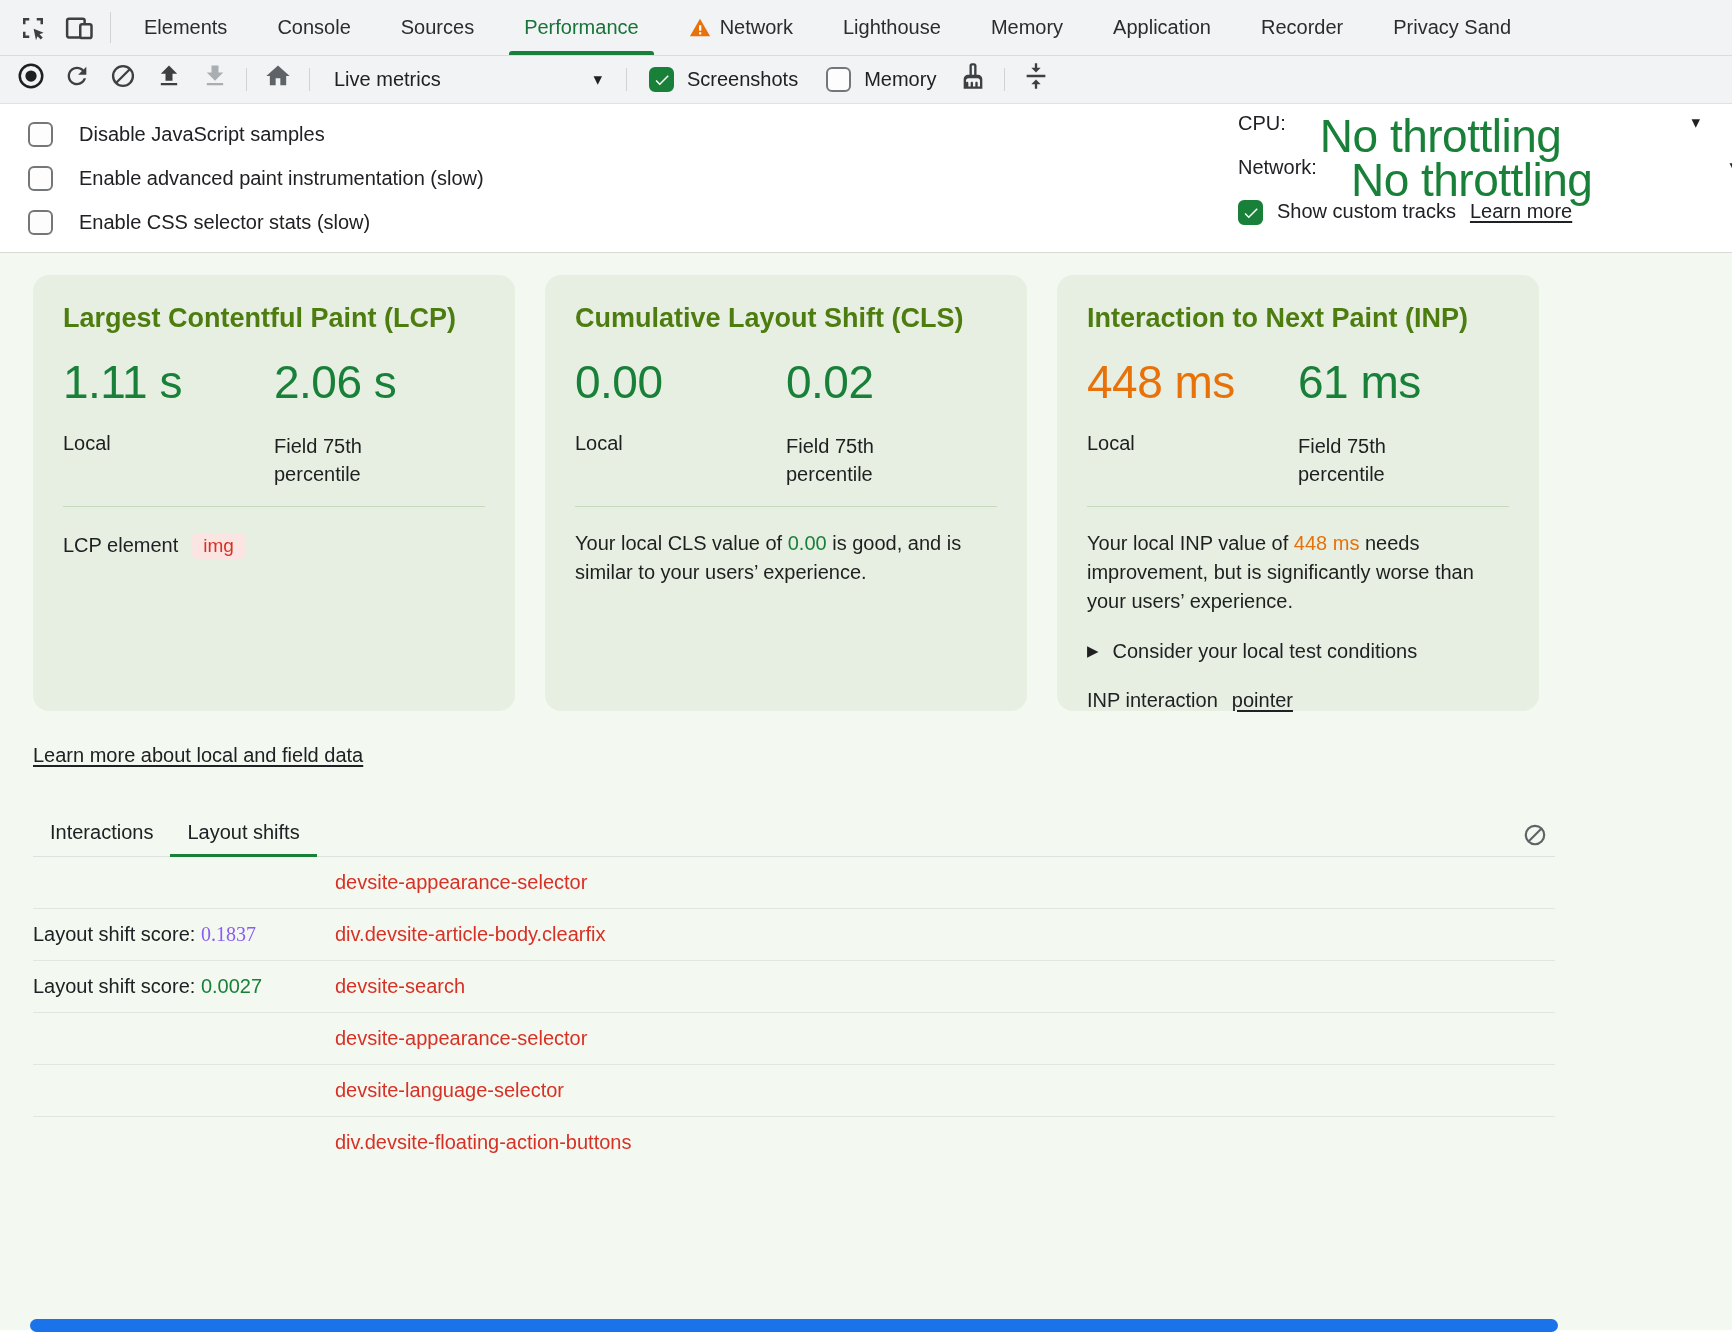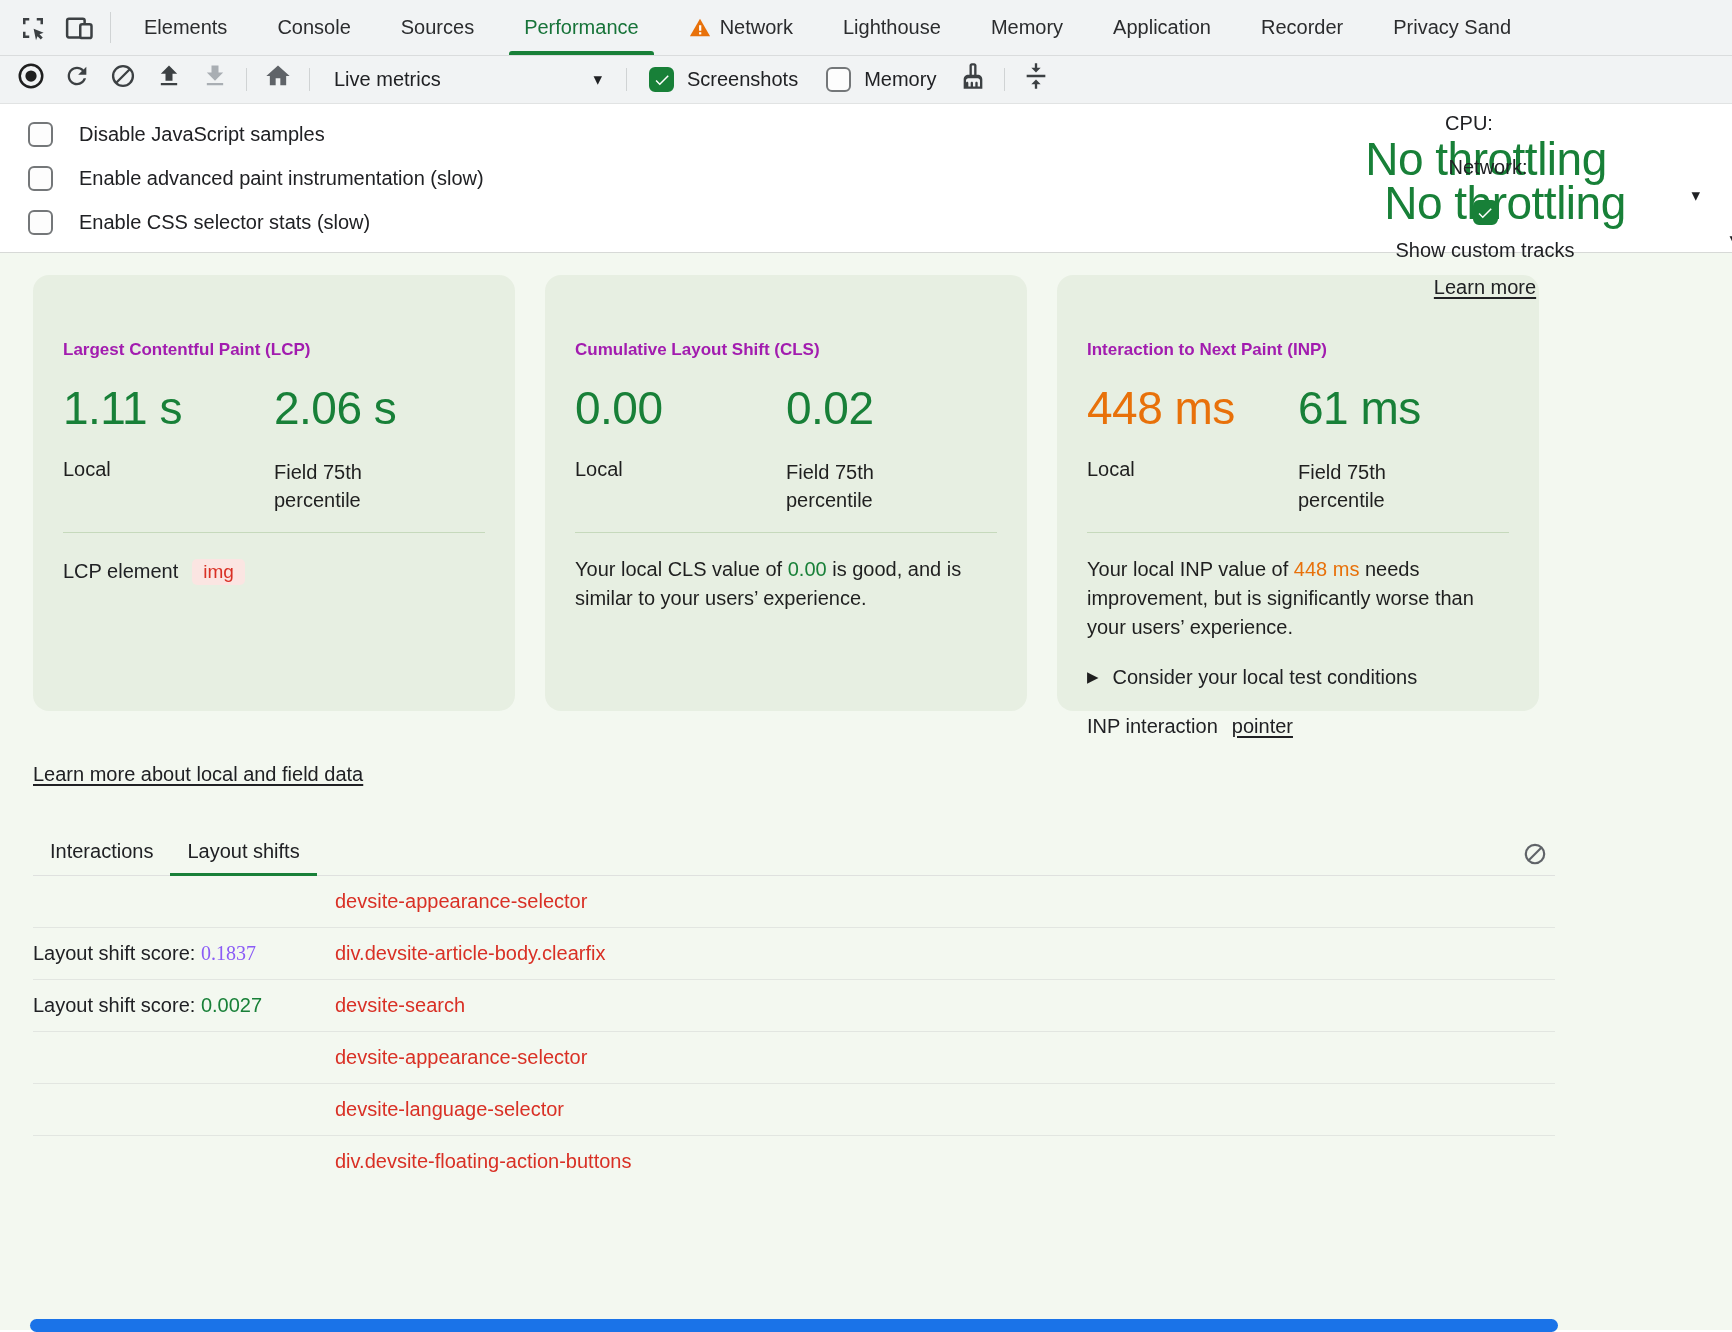--- a/index.html
+++ b/index.html
@@ -25,47 +25,47 @@
   .dropdown { display:flex; align-items:center; width:300px; padding:0 16px; font-size:20px; cursor:pointer; }
   .dropdown .caret { margin-left:auto; }
   .caret { font-size:17px; color:#202124; }
   .check-group { display:flex; align-items:center; gap:13px; padding:0 14px; font-size:20px; cursor:pointer; }
   .cb { width:25px; height:25px; border:2px solid #747779; border-radius:6px; background:#fdfdfd; flex:none; }
   .cb.checked { background:#188038; border-color:#188038; display:flex; align-items:center; justify-content:center; }
   
   .settings { position:relative; background:#fff; padding:8px 0; border-bottom:1px solid #d7d9d7; }
   .opt-row { height:44px; display:flex; align-items:center; gap:26px; padding-left:28px; font-size:20px; }
   .rightcol { position:absolute; top:8px; left:1238px; right:0; }
-  .rightrow { height:44px; display:flex; align-items:center; font-size:20px;flex-direction:column; }
+  .rightrow { height:44px; display:flex; align-items:flex-start; font-size:20px; }
   .rightrow .val { margin-left:34px; }
   .rightrow .caret { margin-left:auto; }
   .rightrow.cpu { width:462px; }
   .rightrow.net { width:500px; }
   .rightrow.tracks { gap:14px; }
   .link { color:#202124; text-decoration:underline; text-underline-offset:3px; cursor:pointer; }
   
   .main { background:#f3f8f0; height:1077px; padding:0 177px 0 33px; overflow:hidden; }
   .main h2 { font-size:25px; font-weight:700; color:#1f1f1f; margin-top:26px; }
   .cards { display:flex; gap:30px; margin-top:22px; }
   .card { width:482px; height:436px; background:#e7efe2; border-radius:16px; padding:28px 30px; flex:none; }
-  .card-title { font-size:17px; font-weight:600; color:#a21caf;margin-top:37px; }
+  .card-title { font-size:27px; font-weight:600; color:#4d7c0f; }
   .vals { display:flex; margin-top:24px; }
   .vcol { width:222px; }
   .val { font-size:46px; line-height:1.08; color:#188038; letter-spacing:-0.5px; }
   .val.orange { color:#e8710a; }
   .vlabel { font-size:20px; margin-top:24px; color:#1f1f1f; }
   .vlabel.field { width:132px; line-height:28px; }
   .card-rule { border:none; border-top:1px solid #c6d9bc; margin-top:18px; }
   .desc { font-size:20px; line-height:29px; margin-top:22px; color:#1f1f1f; }
   .desc .g { color:#188038; } .desc .o { color:#e8710a; }
   .extra { margin-top:26px; font-size:20px; display:flex; align-items:center; gap:14px; }
   .chip { background:#fbe5e2; color:#d93025; padding:2px 11px; border-radius:5px; font-size:19px; cursor:pointer; }
   .disclosure { margin-top:24px; display:flex; align-items:center; gap:14px; font-size:20px; font-weight:500; cursor:pointer; }
   .tri { font-size:15px; color:#1f1f1f; }
-  .learn-link { display:inline-block; margin-top:52px; font-size:20px; }
+  .learn-link { display:inline-block; margin-top:33px; font-size:20px; }
   
   .shifts { margin-top:44px; position:relative; }
   .shift-tabs { display:flex; align-items:flex-end; height:46px; border-bottom:1px solid #dfe1df; }
   .stab { padding:0 17px 12px; font-size:20px; position:relative; cursor:pointer; }
   .stab.selected { font-weight:500; }
   .stab.selected::after { content:""; position:absolute; left:0; right:0; bottom:-1px; height:3px; background:#188038; }
   .clear-btn { position:absolute; right:0; top:4px; width:40px; height:40px;
                display:flex; align-items:center; justify-content:center; cursor:pointer; }
   .table-viewport { overflow:hidden; max-height:302px; }
   .srow { height:52px; display:flex; align-items:center; border-bottom:1px solid #e2e6e1; font-size:20px; }

